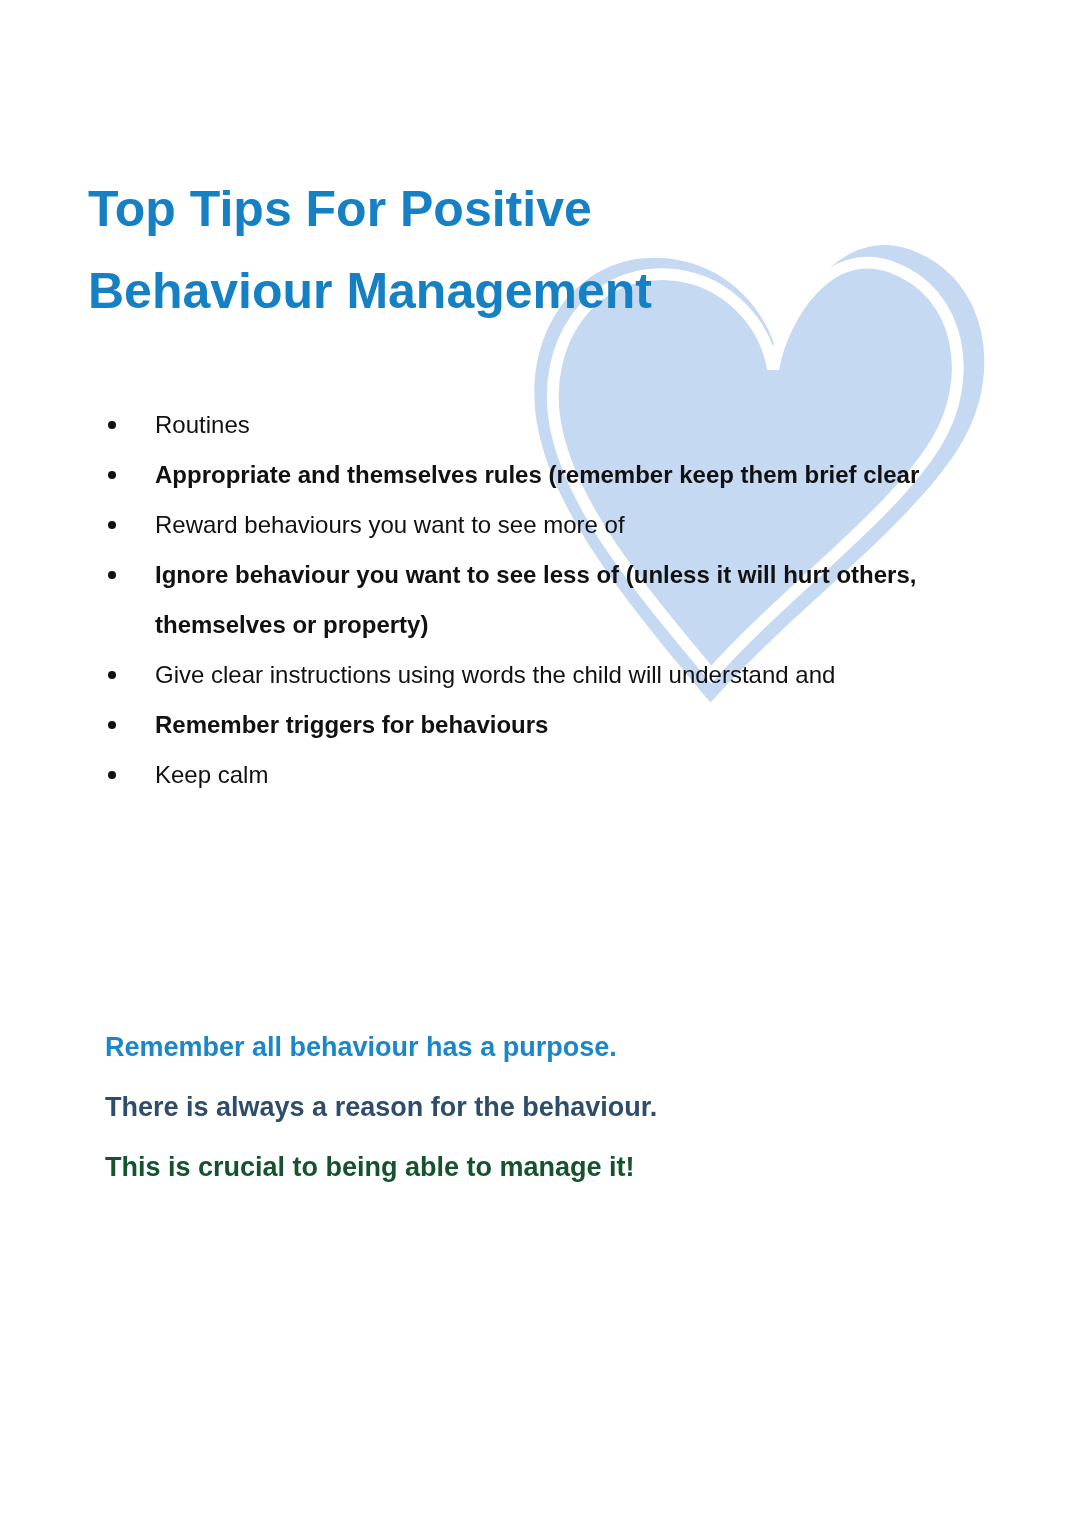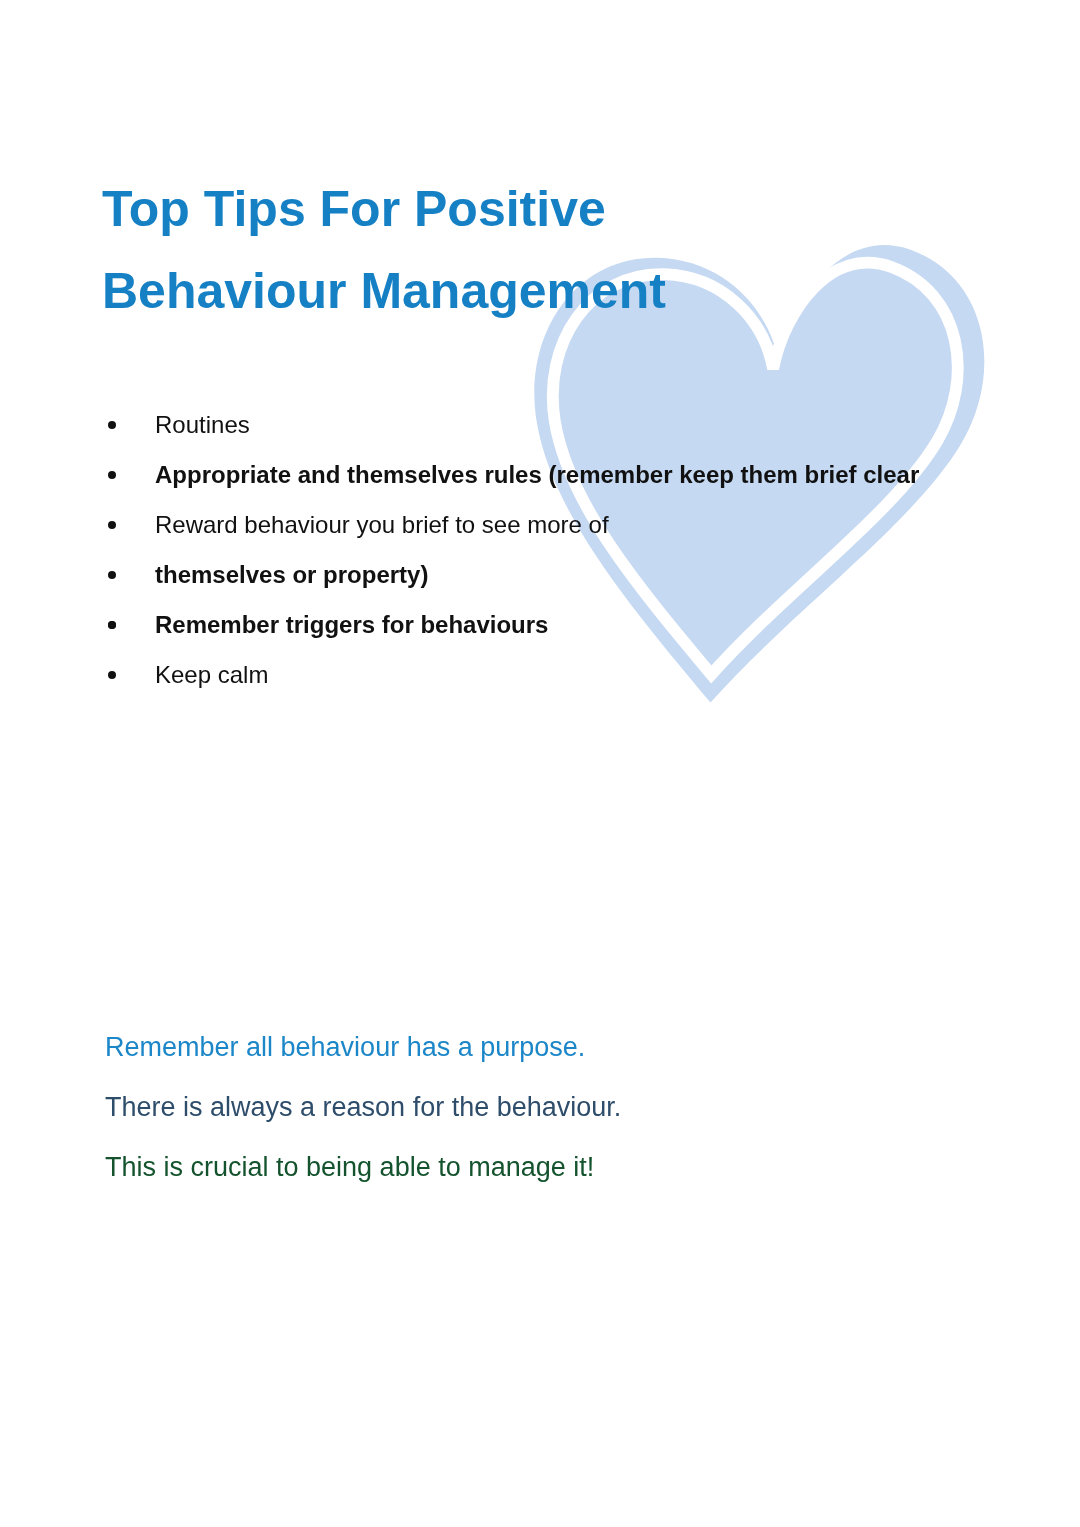--- a/index.html
+++ b/index.html
@@ -28,21 +28,21 @@
     position: absolute;
     left: 88px;
     top: 168px;
     z-index: 2;
     margin: 0;
     font-size: 50px;
     font-weight: 700;
     line-height: 82px;
     letter-spacing: 0px;
   }
-  .title-line { display: block; white-space: nowrap; margin-left: 14px; }
+  .title-line { display: block; white-space: nowrap; }
 
   
   .tips {
     position: absolute;
     left: 105px;
     top: 400px;
     width: 880px;
     z-index: 2;
     margin: 0;
     padding: 0;
@@ -62,21 +62,21 @@
   }
   .li-line { display: block; white-space: nowrap; }
 
   
   .closing {
     position: absolute;
     left: 105px;
     top: 1030px;
     z-index: 2;
     font-size: 27px;
-    font-weight: 400;
+    font-weight: 700;
   }
   .closing p { margin: 0 0 26px 0; line-height: 34px; white-space: nowrap; }
 </style>
 </head>
 <body>
 
 <div class="page">
 
   <svg class="heart-svg" viewBox="0 0 560 520" aria-hidden="true">
 
@@ -106,28 +106,30 @@
       <li>
         <span class="dot" style="background: rgb(17, 17, 17);"></span>
         <div class="li-line">Routines</div>
       </li>
       <li class="bold">
         <span class="dot" style="background: rgb(17, 17, 17);"></span>
         <div class="li-line">Appropriate and themselves rules (remember keep them brief clear</div>
       </li>
       <li>
         <span class="dot" style="background: rgb(17, 17, 17);"></span>
-        <div class="li-line">Reward behaviour you brief to see more of</div>
+        <div class="li-line">Reward behaviours you want to see more of</div>
       </li>
       <li class="bold">
         <span class="dot" style="background: rgb(17, 17, 17);"></span>
+        <div class="li-line">Ignore behaviour you want to see less of (unless it will hurt others,</div>
         <div class="li-line">themselves or property)</div>
       </li>
       <li>
         <span class="dot" style="background: rgb(17, 17, 17);"></span>
+        <div class="li-line">Give clear instructions using words the child will understand and</div>
       </li>
       <li class="bold">
         <span class="dot" style="background: rgb(17, 17, 17);"></span>
         <div class="li-line">Remember triggers for behaviours</div>
       </li>
       <li>
         <span class="dot" style="background: rgb(17, 17, 17);"></span>
         <div class="li-line">Keep calm</div>
       </li>
     </ul>

